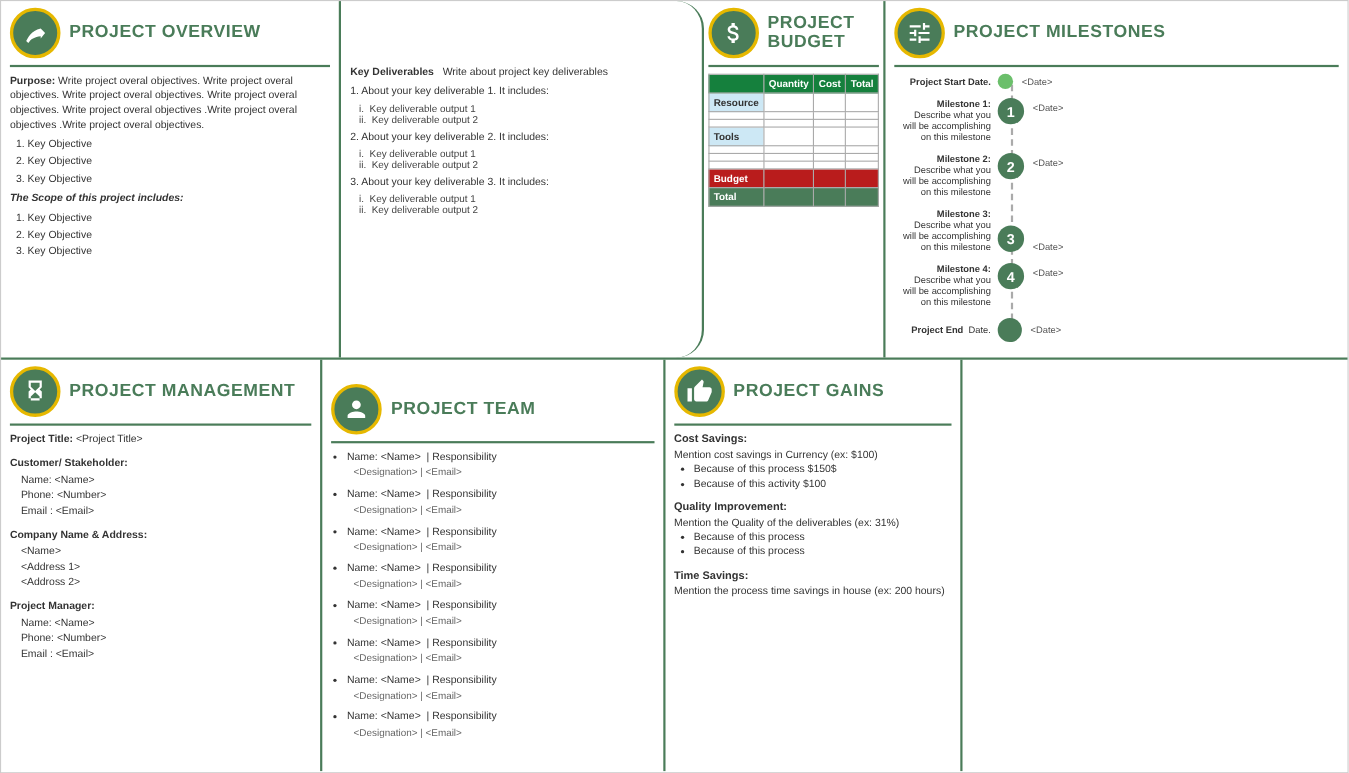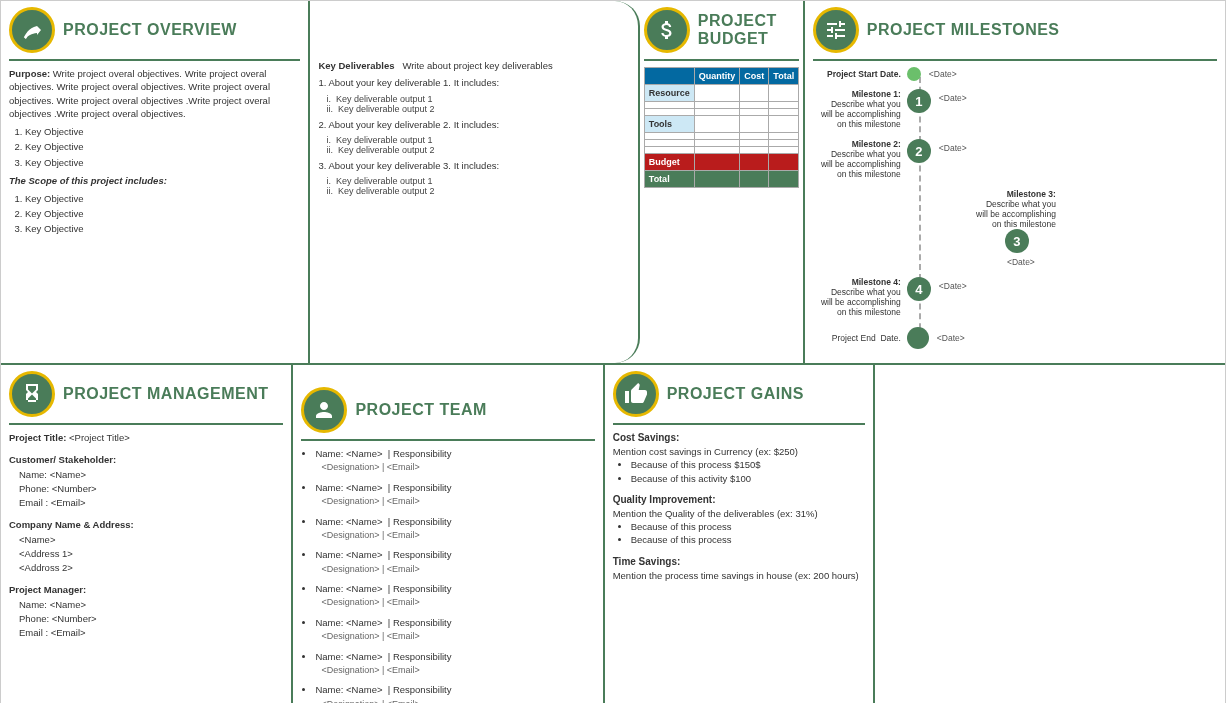--- a/index.html
+++ b/index.html
@@ -93,21 +93,21 @@
 
     
     .budget-table {
       width: 100%;
       border-collapse: collapse;
       font-size: 9px;
       margin-top: 4px;
     }
 
     .budget-table th {
-      background: #0369a1;
+      background: #15803d;
       color: #fff;
       padding: 3px 4px;
       text-align: left;
       border: 1px solid #aaa;
       font-size: 9px;
     }
 
     .budget-table td {
       padding: 3px 4px;
       border: 1px solid #aaa;
@@ -430,41 +430,41 @@
 
           <div style="display:flex; align-items:flex-start; margin-bottom:10px; position:relative; z-index:2;">
             <div style="width:90px; font-size:8.5px; text-align:right; padding-right:6px;">
               <span style="font-weight:bold;">Milestone 2:</span>
               <span>Describe what you will be accomplishing on this milestone</span>
             </div>
             <div style="width:24px; height:24px; border-radius:50%; background:#4a7c59; color:white; font-weight:bold; font-size:13px; display:flex; align-items:center; justify-content:center; flex-shrink:0; z-index:2;">2</div>
             <div style="font-size:8.5px; margin-left:8px; margin-top:4px; color:#555;">&lt;Date&gt;</div>
           </div>
 
-          <div style="display:flex; align-items:center; margin-bottom:10px; position:relative; z-index:2;flex-direction:column;">
+          <div style="display:flex; align-items:flex-end; margin-bottom:10px; position:relative; z-index:2;">
             <div style="width:90px; font-size:8.5px; text-align:right; padding-right:6px;">
               <span style="font-weight:bold;">Milestone 3:</span>
               <span>Describe what you will be accomplishing on this milestone</span>
             </div>
             <div style="width:24px; height:24px; border-radius:50%; background:#4a7c59; color:white; font-weight:bold; font-size:13px; display:flex; align-items:center; justify-content:center; flex-shrink:0; z-index:2;">3</div>
             <div style="font-size:8.5px; margin-left:8px; margin-top:4px; color:#555;">&lt;Date&gt;</div>
           </div>
 
           <div style="display:flex; align-items:flex-start; margin-bottom:10px; position:relative; z-index:2;">
             <div style="width:90px; font-size:8.5px; text-align:right; padding-right:6px;">
               <span style="font-weight:bold;">Milestone 4:</span>
               <span>Describe what you will be accomplishing on this milestone</span>
             </div>
             <div style="width:24px; height:24px; border-radius:50%; background:#4a7c59; color:white; font-weight:bold; font-size:13px; display:flex; align-items:center; justify-content:center; flex-shrink:0; z-index:2;">4</div>
             <div style="font-size:8.5px; margin-left:8px; margin-top:4px; color:#555;">&lt;Date&gt;</div>
           </div>
 
           <div style="display:flex; align-items:center; margin-bottom:8px; position:relative; z-index:2;">
             <div style="width:90px; font-size:8.5px; text-align:right; padding-right:6px;">
-              <span style="font-weight:normal;">Project End</span>
+              <span style="font-weight:bold;">Project End</span>
               &nbsp;<span>Date.</span>
             </div>
             <div style="width:22px; height:22px; border-radius:50%; background:#4a7c59; flex-shrink:0; z-index:2;"></div>
             <div style="font-size:8.5px; margin-left:8px; color:#555;">&lt;Date&gt;</div>
           </div>
         </div>
       </div>
     </div>
 
     <div class="bottom-section">
@@ -597,21 +597,21 @@
               <svg viewBox="0 0 24 24">
                 <path fill="white" d="M1 21h4V9H1v12zm22-11c0-1.1-.9-2-2-2h-6.31l.95-4.57.03-.32c0-.41-.17-.79-.44-1.06L14.17 1 7.59 7.59C7.22 7.95 7 8.45 7 9v10c0 1.1.9 2 2 2h9c.83 0 1.54-.5 1.84-1.22l3.02-7.05c.09-.23.14-.47.14-.73v-2z"></path>
               </svg>
             </div>
             <span class="section-title">PROJECT GAINS</span>
           </div>
           <div class="h-divider"></div>
 
           <div class="gains-section">
             <div class="gains-label">Cost Savings:</div>
-            <div style="font-size:9.5px;">Mention cost savings in Currency (ex: $250)</div>
+            <div style="font-size:9.5px;">Mention cost savings in Currency (ex: $100)</div>
             <ul style="list-style:none; padding:0;">
               <li class="gains-bullet">Because of this process $150$</li>
               <li class="gains-bullet">Because of this activity $100</li>
             </ul>
           </div>
 
           <div class="gains-section">
             <div class="gains-label">Quality Improvement:</div>
             <div style="font-size:9.5px;">Mention the Quality of the deliverables (ex: 31%)</div>
             <ul style="list-style:none; padding:0;">

